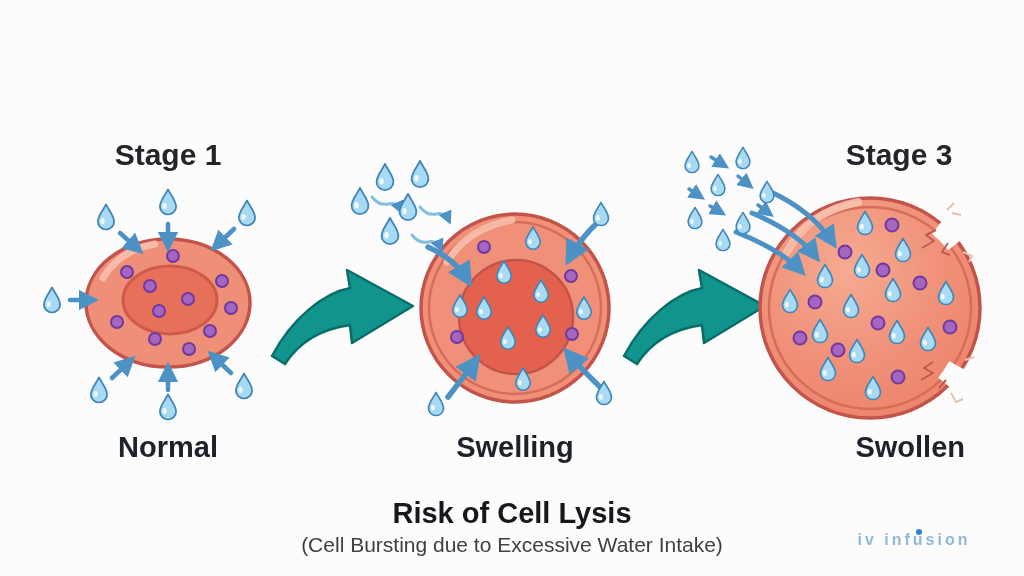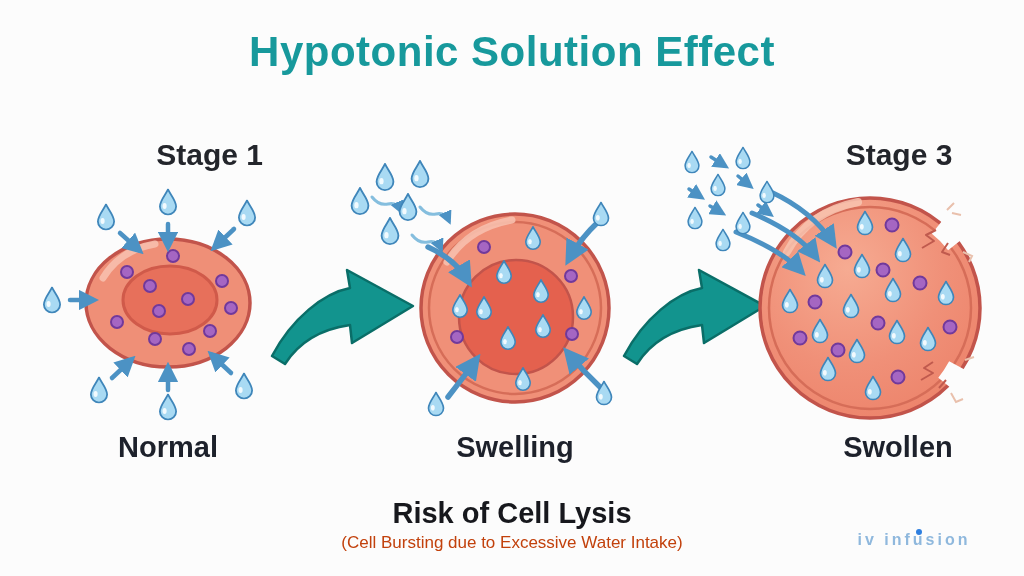--- a/index.html
+++ b/index.html
@@ -4,25 +4,25 @@
 <style>
   html,body{margin:0;padding:0;background:#e9e9e9;}
   .canvas{
     position:relative;width:1024px;height:576px;overflow:hidden;
     background:#fcfcfc;font-family:"Liberation Sans","DejaVu Sans",sans-serif;
   }
   .canvas svg{position:absolute;left:0;top:0;}
   .txt{position:absolute;text-align:center;white-space:nowrap;}
   .title{left:0;width:1024px;top:28px;font-size:42px;font-weight:700;color:#17999c;letter-spacing:.5px;}
   .stage-heading{width:190px;top:138px;font-size:30px;font-weight:700;color:#23252b;}
-  .sh1{left:73px;text-align:right;} .sh2{left:420px;} .sh3{left:804px;}
+  .sh1{left:73px;} .sh2{left:420px;} .sh3{left:804px;}
   .stage-label{width:190px;top:431px;font-size:29px;font-weight:600;color:#1d212b;}
-  .sl1{left:73px;} .sl2{left:420px;} .sl3{left:803px;}
+  .sl1{left:73px;} .sl2{left:420px;} .sl3{left:775px;text-align:right;}
   .risk-title{left:0;width:1024px;top:497px;font-size:29px;font-weight:800;color:#17181d;}
-  .risk-subtitle{left:0;width:1024px;top:533px;font-size:17px;font-weight:500;color:#c2410c;}
+  .risk-subtitle{left:0;width:1024px;top:533px;font-size:21px;font-weight:500;color:#404040;}
   .logo{left:826px;top:521px;width:176px;}
   .logo-brand{font-size:21px;font-weight:800;letter-spacing:4px;color:#1d3a6b;}
   .logo-tagline{margin-top:10px;font-size:16px;font-weight:600;letter-spacing:3px;color:#8fb8dd;}
   .logo-dot{position:absolute;left:916px;top:529px;width:6px;height:6px;border-radius:50%;background:#2e7fe0;}
 </style>
 </head>
 <body>
 
 <div class="canvas">
 
@@ -195,21 +195,20 @@
         <use href="#drop" xlink:href="#drop" x="682.8" y="150.5" width="18.400000000000002" height="23"></use>
         <use href="#drop" xlink:href="#drop" x="733.8" y="146.5" width="18.400000000000002" height="23"></use>
         <use href="#drop" xlink:href="#drop" x="708.8" y="173.5" width="18.400000000000002" height="23"></use>
         <use href="#drop" xlink:href="#drop" x="757.8" y="180.5" width="18.400000000000002" height="23"></use>
         <use href="#drop" xlink:href="#drop" x="685.8" y="206.5" width="18.400000000000002" height="23"></use>
         <use href="#drop" xlink:href="#drop" x="733.8" y="211.5" width="18.400000000000002" height="23"></use>
         <use href="#drop" xlink:href="#drop" x="713.8" y="228.5" width="18.400000000000002" height="23"></use>
       </g>
 </svg>
 
-<div class="txt title">Hypotonic Solution Effect</div>
 
 <div class="txt stage-heading sh1">Stage 1</div>
 <div class="txt stage-heading sh3">Stage 3</div>
 
 <div class="txt stage-label sl2">Swelling</div>
 <div class="txt stage-label sl1">Normal</div>
 <div class="txt stage-label sl3">Swollen</div>
 
 <div class="txt risk-title">Risk of Cell Lysis</div>
 <div class="txt risk-subtitle">(Cell Bursting due to Excessive Water Intake)</div>

